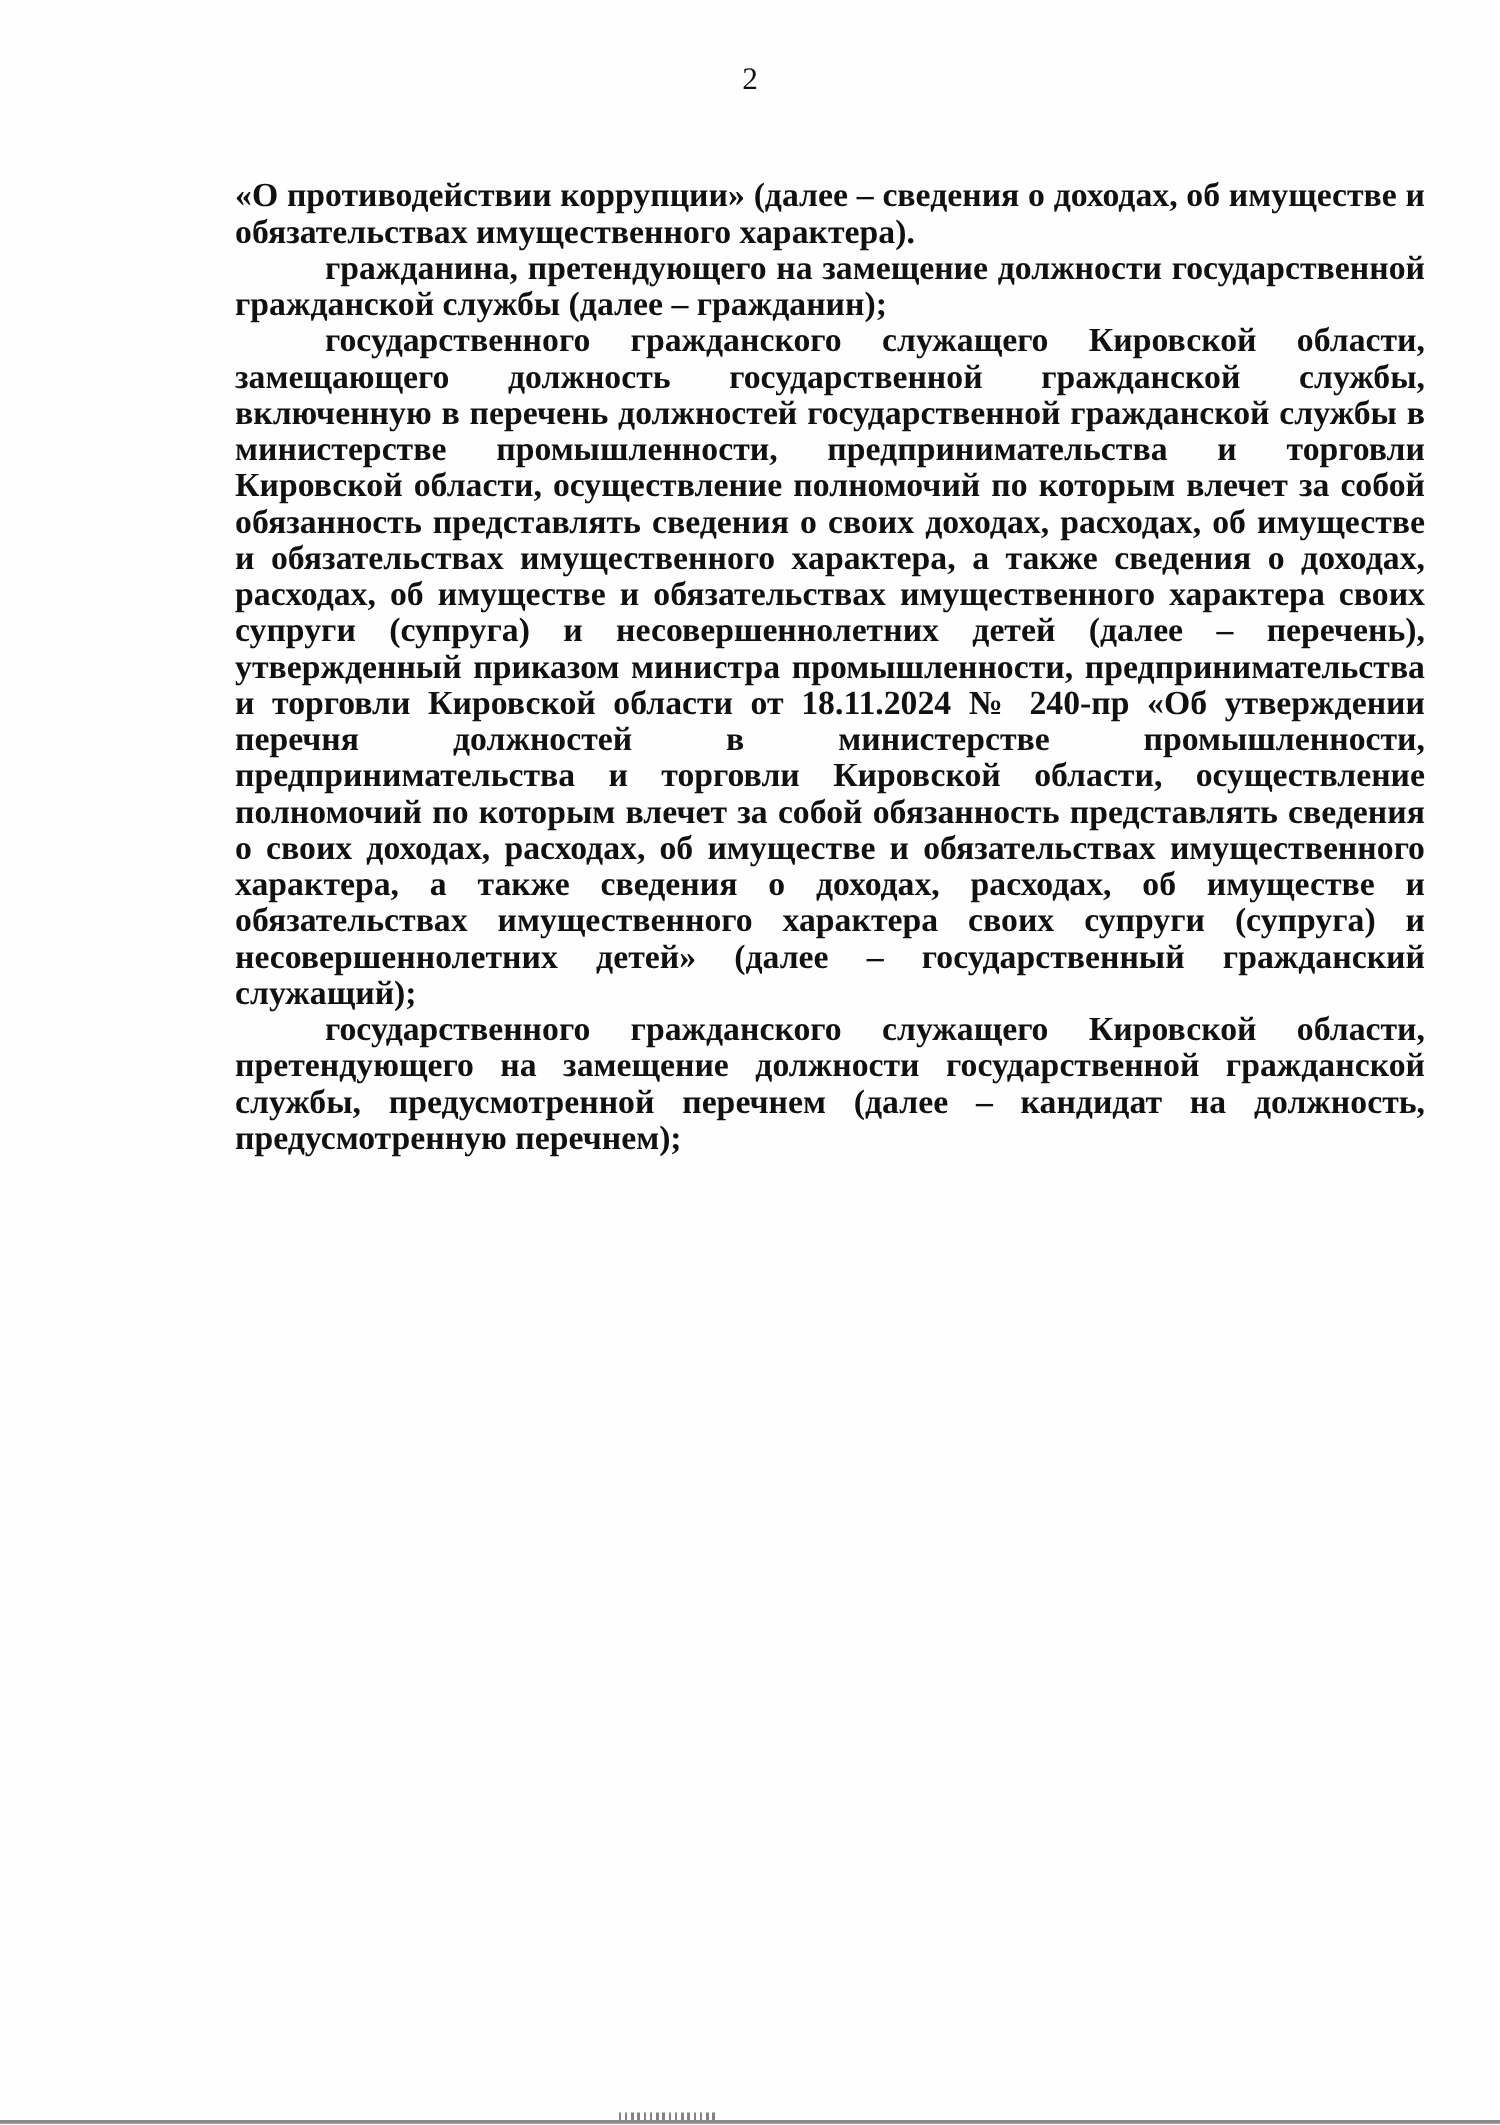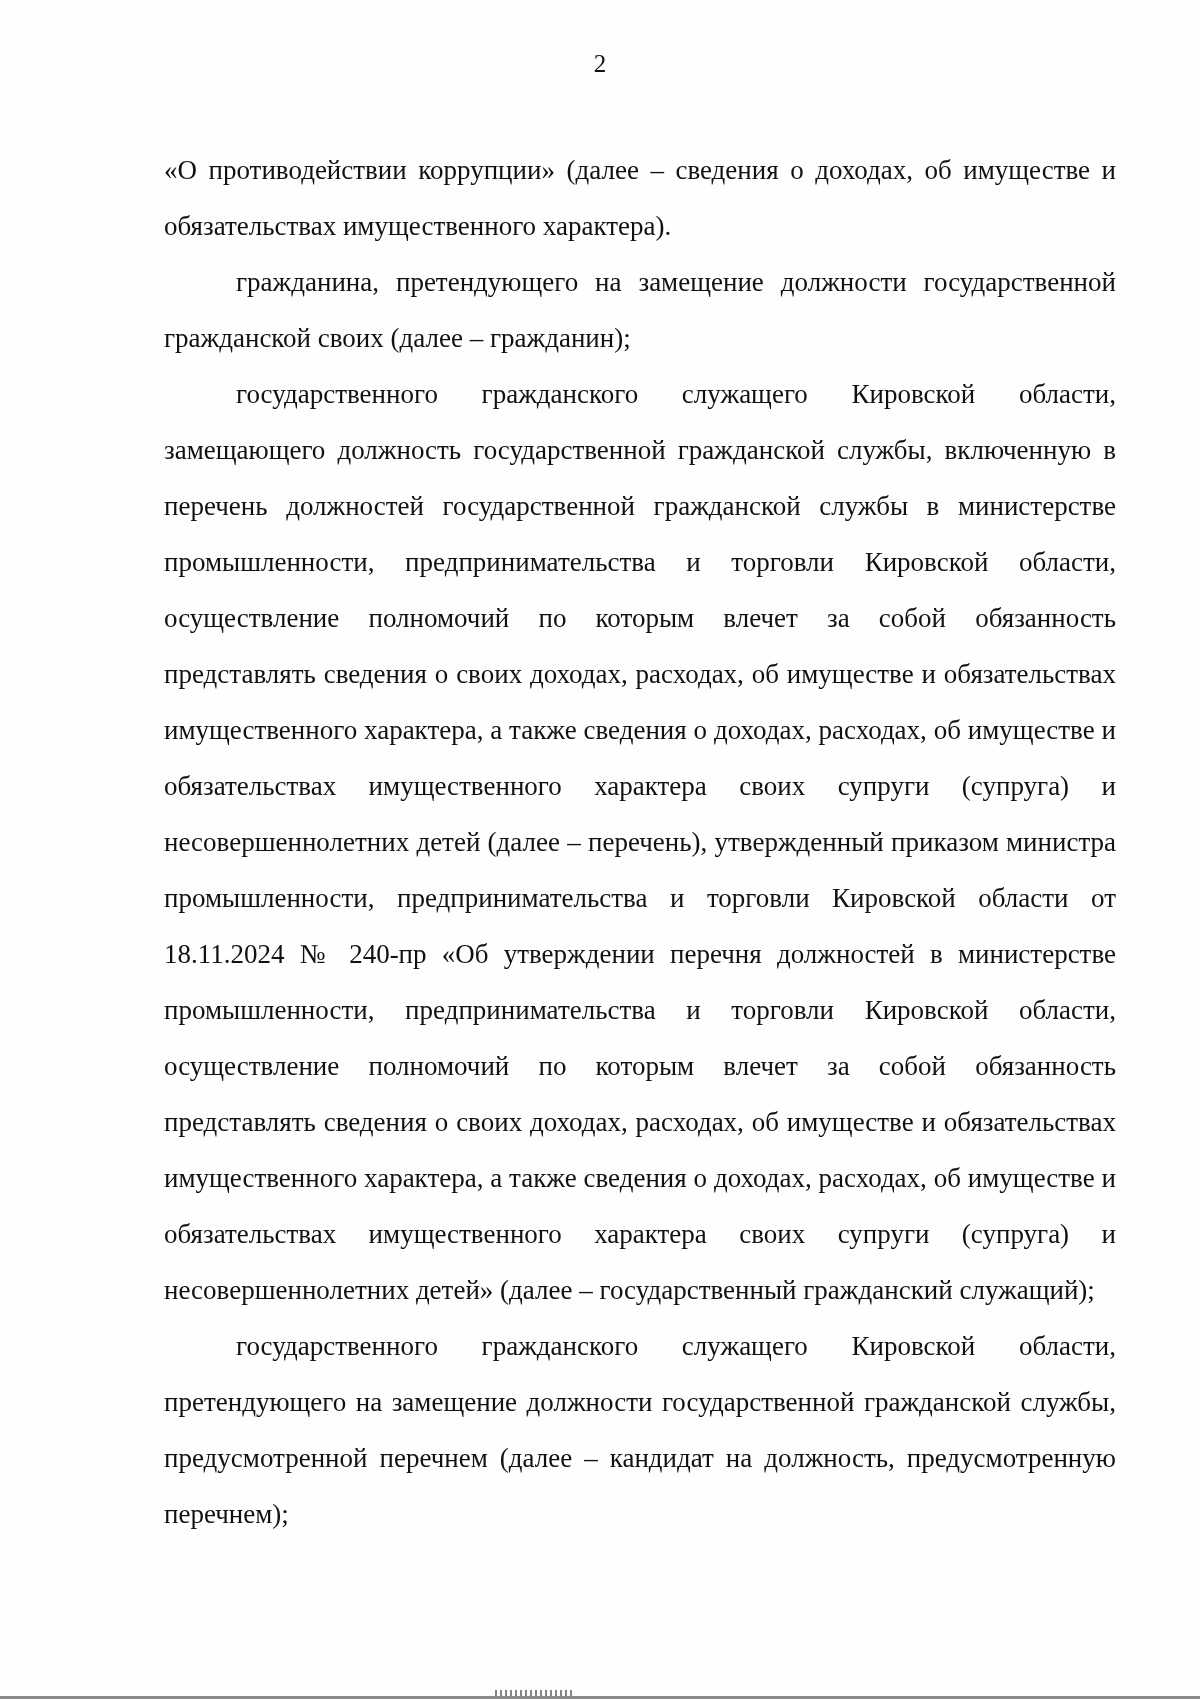--- a/index.html
+++ b/index.html
@@ -8,22 +8,22 @@
       position: absolute; left: 0; top: 0; width: 1200px; height: 1700px;
       background: #fefefe;
       font-family: "Liberation Serif", "DejaVu Serif", serif;
       color: #111111;
     }
     .page-number {
       position: absolute; top: 50px; left: 0; width: 100%;
       text-align: center; font-size: 25px;
     }
     .body-text {
-      position: absolute; left: 164px; top: 142px; width: 952px;
-      font-size: 27px; line-height: 56px;
+      position: absolute; left: 188px; top: 142px; width: 952px;
+      font-size: 27px; line-height: 29px; font-weight: bold;
     }
     .p { margin: 0; text-align: justify; text-align-last: left; }
     .indent { text-indent: 72px; }
     .bottom-line {
       position: absolute; left: 0; top: 1696px; width: 1200px; height: 3px;
       background: #8a8a8a;
     }
     .scan-mark {
       position: absolute; top: 1690px; left: 495px; width: 80px; height: 6px;
       background: repeating-linear-gradient(90deg,#333 0 2px,transparent 2px 5px);
@@ -31,20 +31,20 @@
     }
   </style>
 </head>
 <body>
 
 <div class="page">
   <div class="page-number">2</div>
 
   <div class="body-text">
     <p class="p">«О противодействии коррупции» (далее – сведения о доходах, об имуществе и обязательствах имущественного характера).</p>
-    <p class="p indent">гражданина, претендующего на замещение должности государственной гражданской своих (далее – гражданин);</p>
+    <p class="p indent">гражданина, претендующего на замещение должности государственной гражданской службы (далее – гражданин);</p>
     <p class="p indent">государственного гражданского служащего Кировской области, замещающего должность государственной гражданской службы, включенную в перечень должностей государственной гражданской службы в министерстве промышленности, предпринимательства и торговли Кировской области, осуществление полномочий по которым влечет за собой обязанность представлять сведения о своих доходах, расходах, об имуществе и обязательствах имущественного характера, а также сведения о доходах, расходах, об имуществе и обязательствах имущественного характера своих супруги (супруга) и несовершеннолетних детей (далее – перечень), утвержденный приказом министра промышленности, предпринимательства и торговли Кировской области от 18.11.2024 № 240-пр «Об утверждении перечня должностей в министерстве промышленности, предпринимательства и торговли Кировской области, осуществление полномочий по которым влечет за собой обязанность представлять сведения о своих доходах, расходах, об имуществе и обязательствах имущественного характера, а также сведения о доходах, расходах, об имуществе и обязательствах имущественного характера своих супруги (супруга) и несовершеннолетних детей» (далее – государственный гражданский служащий);</p>
     <p class="p indent">государственного гражданского служащего Кировской области, претендующего на замещение должности государственной гражданской службы, предусмотренной перечнем (далее – кандидат на должность, предусмотренную перечнем);</p>
   </div>
 
   <div class="scan-mark"></div>
   <div class="bottom-line"></div>
 </div>
 
 </body></html>

